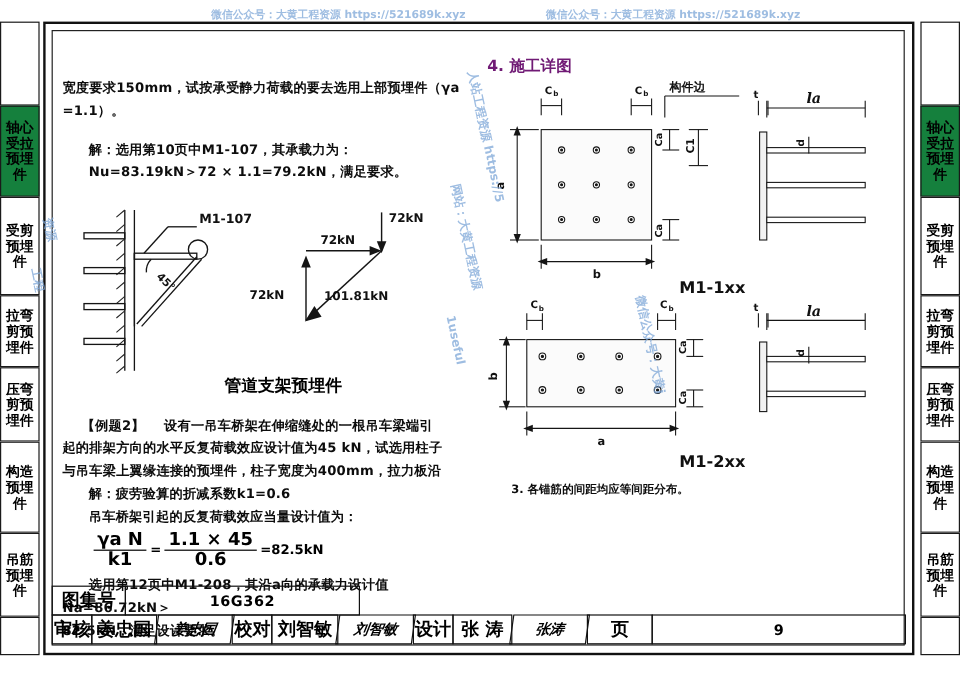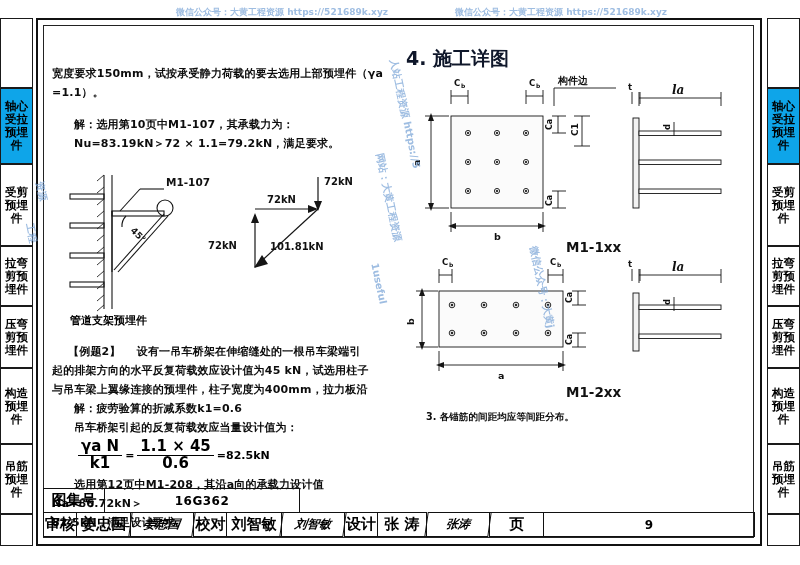--- a/index.html
+++ b/index.html
@@ -26,21 +26,21 @@
     font-size: 11.5px;
     line-height: 13px;
     color: #000;
     text-align: center;
     letter-spacing: 0px;
   }
   .tab .lbl { writing-mode: vertical-rl; text-orientation: upright; white-space: normal;
               max-height: 100%; overflow: hidden; }
   .tab.two .lbl { writing-mode: horizontal-tb; text-orientation: mixed;
                   width: 26px; word-break: break-all; }
-  .tab.active { background: #0ea5e9; }
+  .tab.active { background: #15803d; }
 
   
   #page {
     position: absolute; left: 36px; top: 18px;
     width: 726px; height: 528px;
     border: 2.5px solid #111;
     background: #fff;
   }
   #inner {
     position: absolute; left: 5px; top: 5px;
@@ -66,28 +66,28 @@
   
   .frac { display:inline-block; vertical-align: middle; text-align:center; line-height:1.05; font-size:15px; }
   .frac .num { display:block; border-bottom: 1.2px solid #000; padding: 0 3px; }
   .frac .den { display:block; padding: 0 3px; }
   .fracwrap { display:flex; align-items:center; gap:3px; padding-left:26px; margin-top:2px; margin-bottom:2px;
               font-family:"DejaVu Sans","Liberation Sans",sans-serif; font-weight:bold; font-size:11px; }
 
   
   .sechead {
     font-family: "DejaVu Sans", "Liberation Sans", sans-serif;
-    font-weight: bold; font-size: 19px; color:#0f172a;
+    font-weight: bold; font-size: 13px; color:#701a75;
   }
 
   
   svg { display:block; overflow: visible; }
   .dwgcap {
     font-family:"DejaVu Sans","Liberation Sans",sans-serif;
-    font-weight:bold; font-size:11px; text-align:left; color:#000;
+    font-weight:bold; font-size:14px; text-align:center; color:#000;
   }
   .notes {
     font-family:"DejaVu Sans","Liberation Sans",sans-serif;
     font-weight:bold; font-size:9.6px; line-height:15px; color:#0d0d0d;
   }
   .notes .n { padding-left:20px; }
 
   
   #titleblock { position:absolute; left:0px; bottom:0px; width:711px; height:48px; }
   .tbrow { display:flex; height:50%; }

